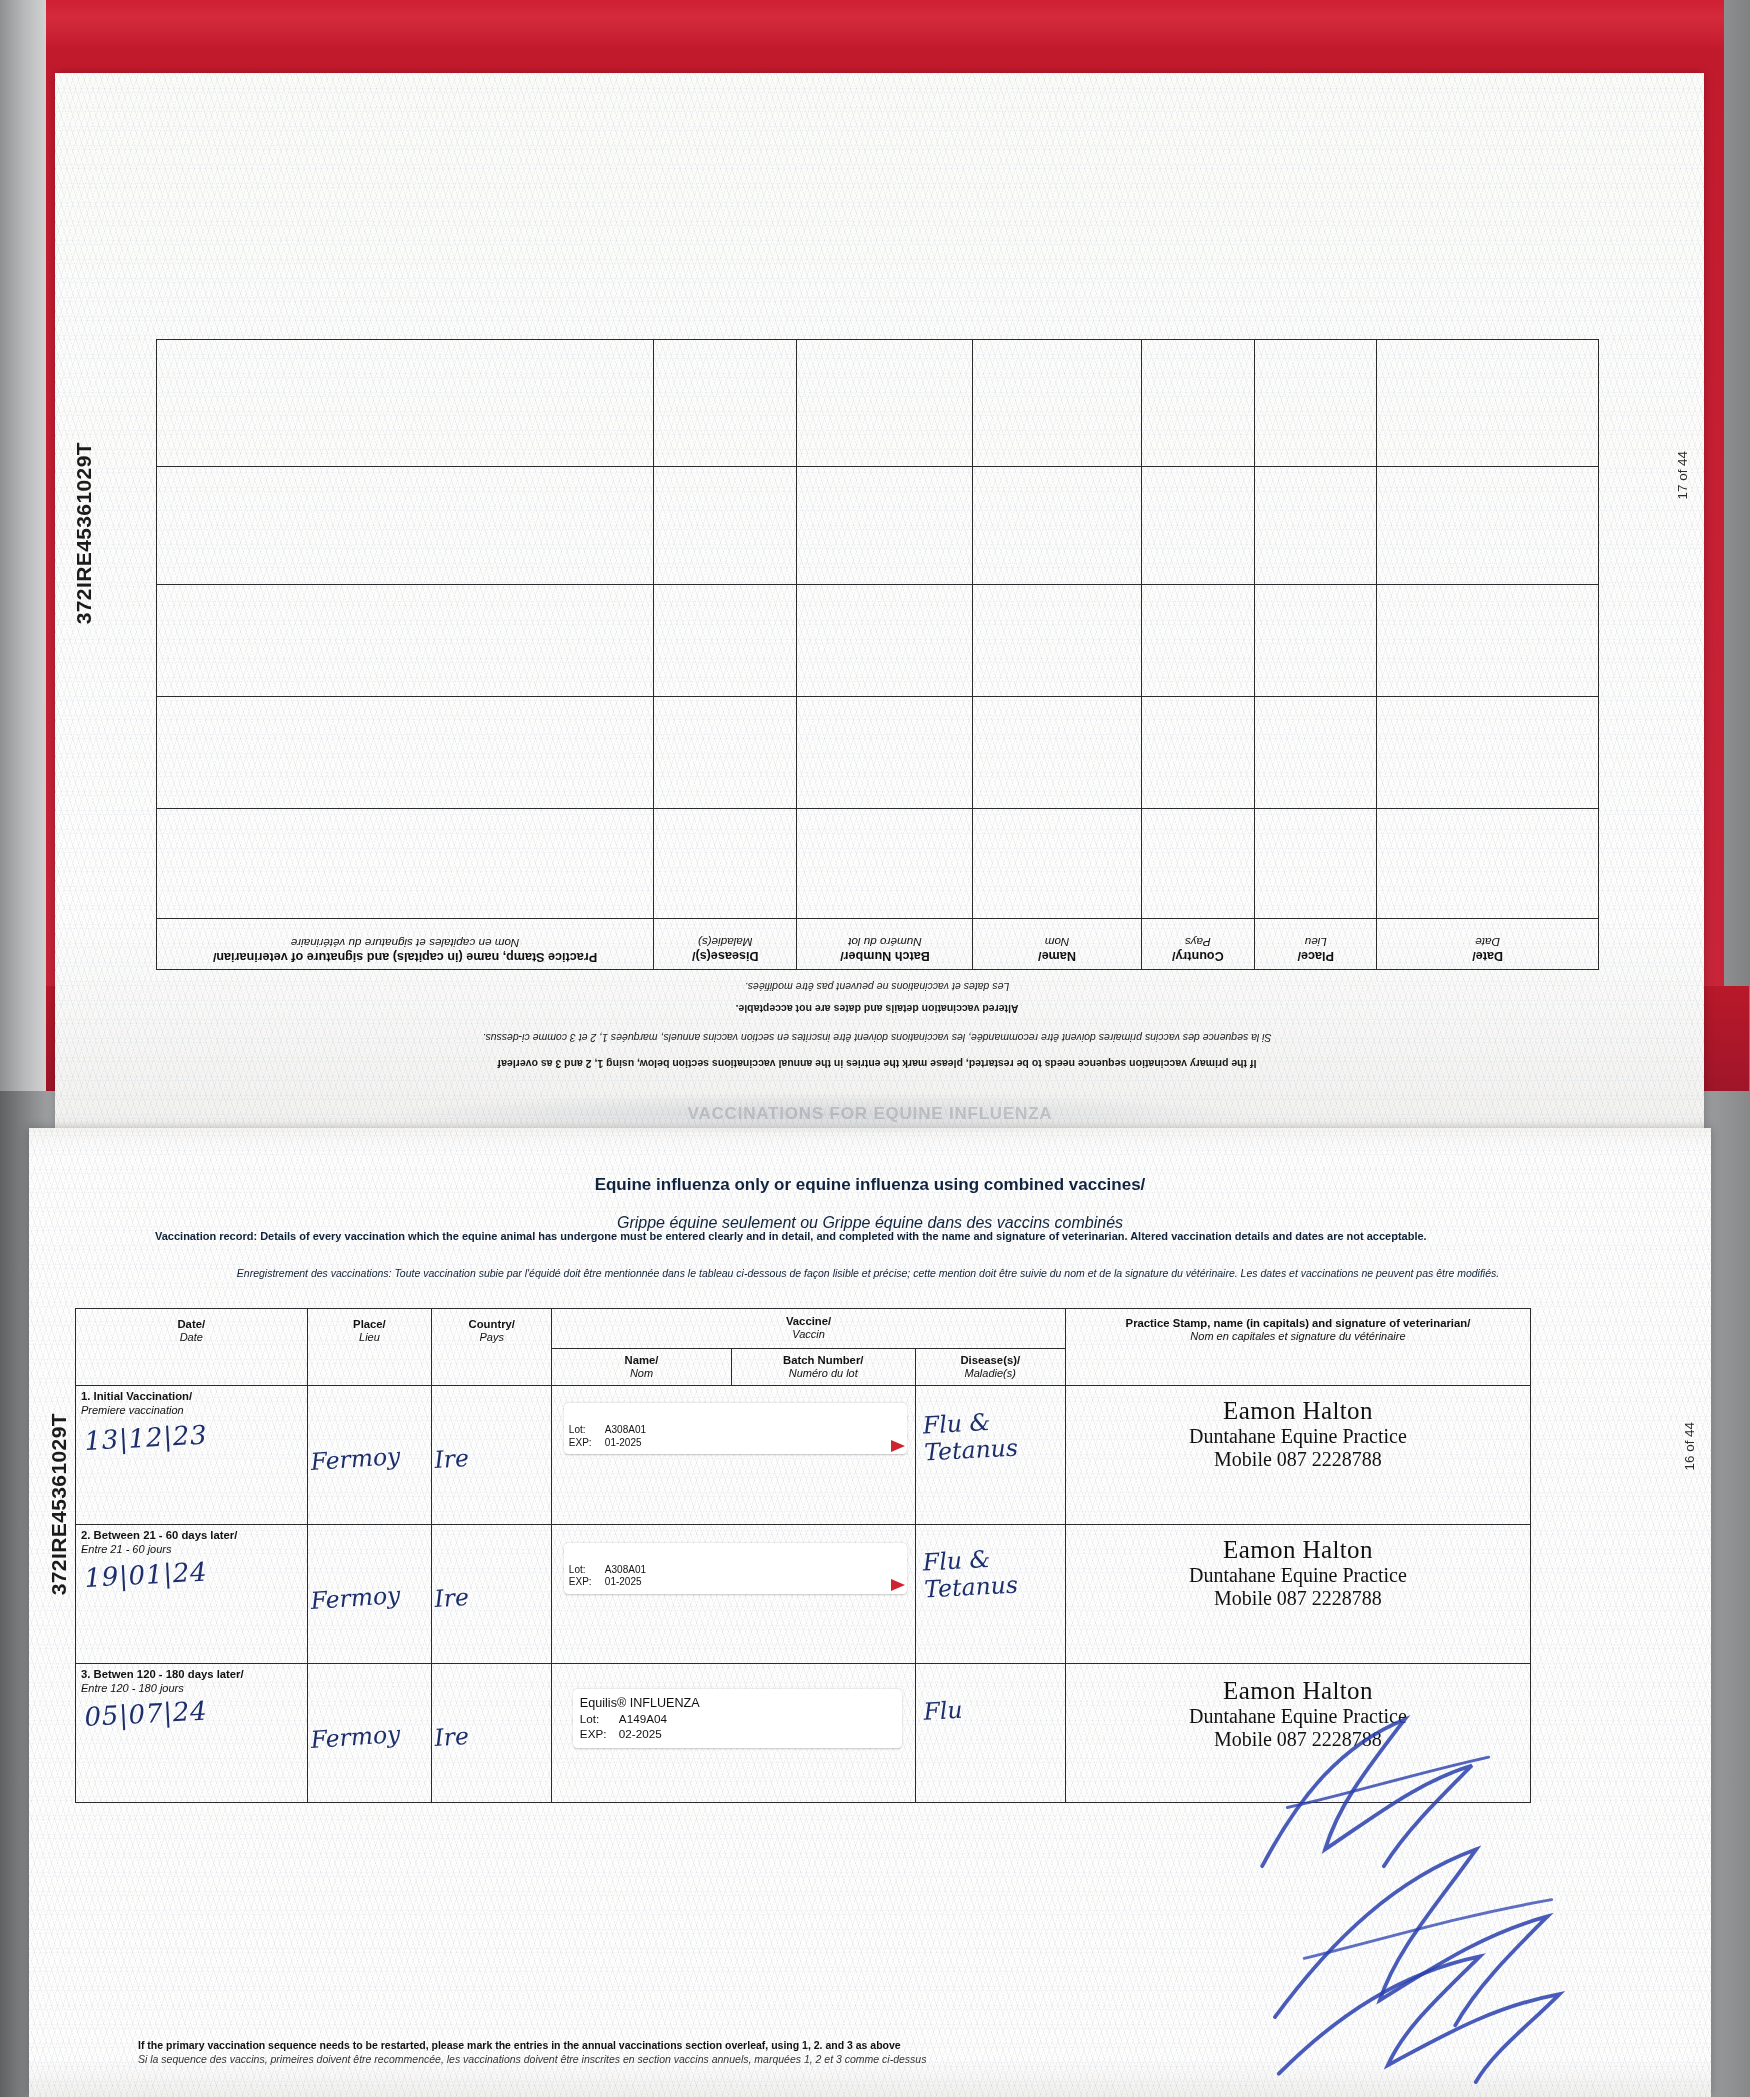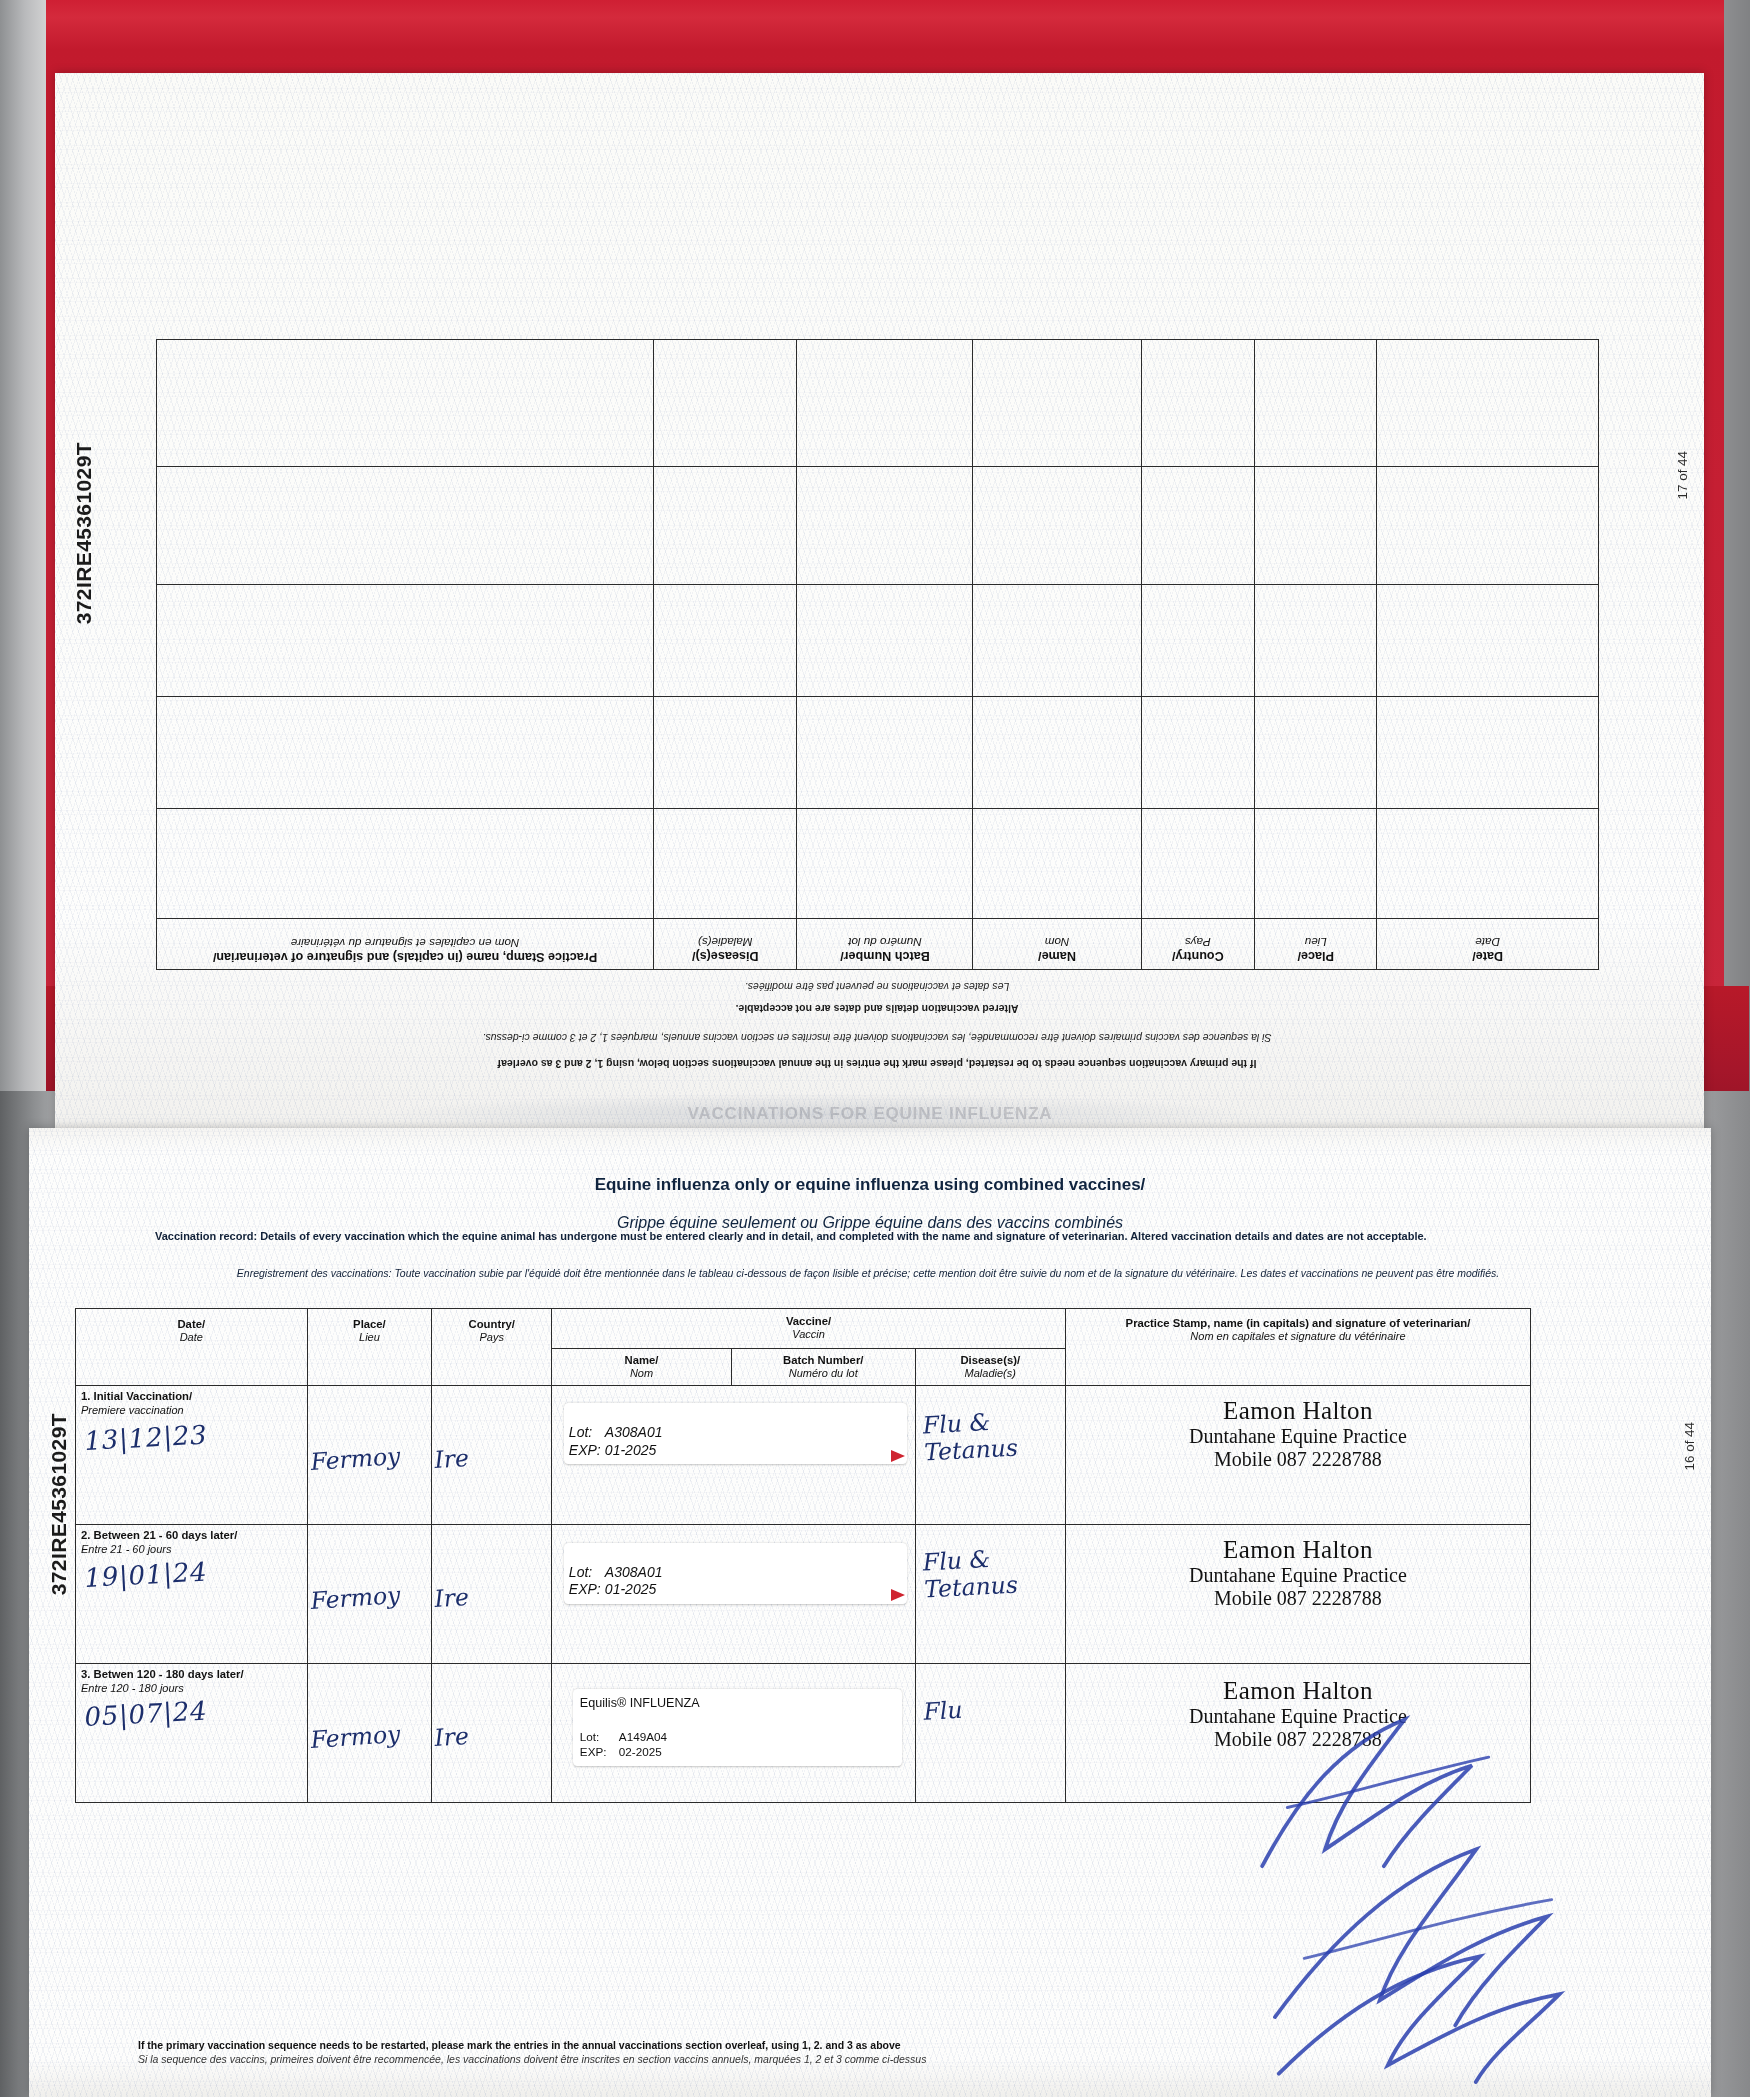--- a/index.html
+++ b/index.html
@@ -143,21 +143,21 @@
 
   
   .vlabel{
     background:#fff;border-radius:4.2px;box-shadow:0 0.8px 2.1px rgba(0,0,0,.22);
     overflow:hidden;position:relative;
   }
   .vlabel .top{
     background:linear-gradient(90deg,#0f7a4a 0,#12build 0,#0f7a4a 55%,#1e8f5c 100%);
     color:#fff;font-size:11.3px;font-weight:bold;padding:2.9px 5px;letter-spacing:0.2px;
   }
-  .vlabel .body{font-size:14px;padding:3.4px 5px 5px 5px;color:#111;line-height:1.25;font-style:italic;}
+  .vlabel .body{font-size:10px;padding:3.4px 5px 5px 5px;color:#111;line-height:1.25;}
   .vlabel .body .k{display:inline-block;width:36px;}
   .vlabel .tri{
     position:absolute;right:2.5px;bottom:2.5px;width:0;height:0;
     border-left:14.3px solid #cf2430;border-top:6.7px solid transparent;border-bottom:6.7px solid transparent;
   }
   .vlabel-plain{
     background:#fff;border-radius:4.2px;box-shadow:0 0.8px 2.1px rgba(0,0,0,.22);
     padding:5.9px 6.7px;color:#111;font-size:11.7px;line-height:1.3;
   }
   .vlabel-plain .brand{font-size:12.6px;}
@@ -460,21 +460,21 @@
       </td>
       <td>
         <div class="hand hw-place" style="margin-top:59px;">Fermoy</div>
       </td>
       <td>
         <div class="hand hw-place" style="margin-top:59px;">Ire</div>
       </td>
       <td colspan="2">
         <div class="vlabel-plain" style="margin:25px 12.6px 0 21px;">
           <div class="brand">Equilis® INFLUENZA</div>
-          <div style="margin-top:18px;"><span style="display:inline-block;width:39px;">Lot:</span><span>A149A04</span></div>
+          <div style="margin-top:0;"><span style="display:inline-block;width:39px;">Lot:</span><span>A149A04</span></div>
           <div><span style="display:inline-block;width:39px;">EXP:</span><span>02-2025</span></div>
         </div>
       </td>
       <td>
         <div class="hand hw-dis" style="margin-top:34px;">Flu</div>
       </td>
       <td>
         <div class="stamp" style="padding-top:12.6px;">
           <div class="n">Eamon Halton</div>
           <div class="p">Duntahane Equine Practice</div>

